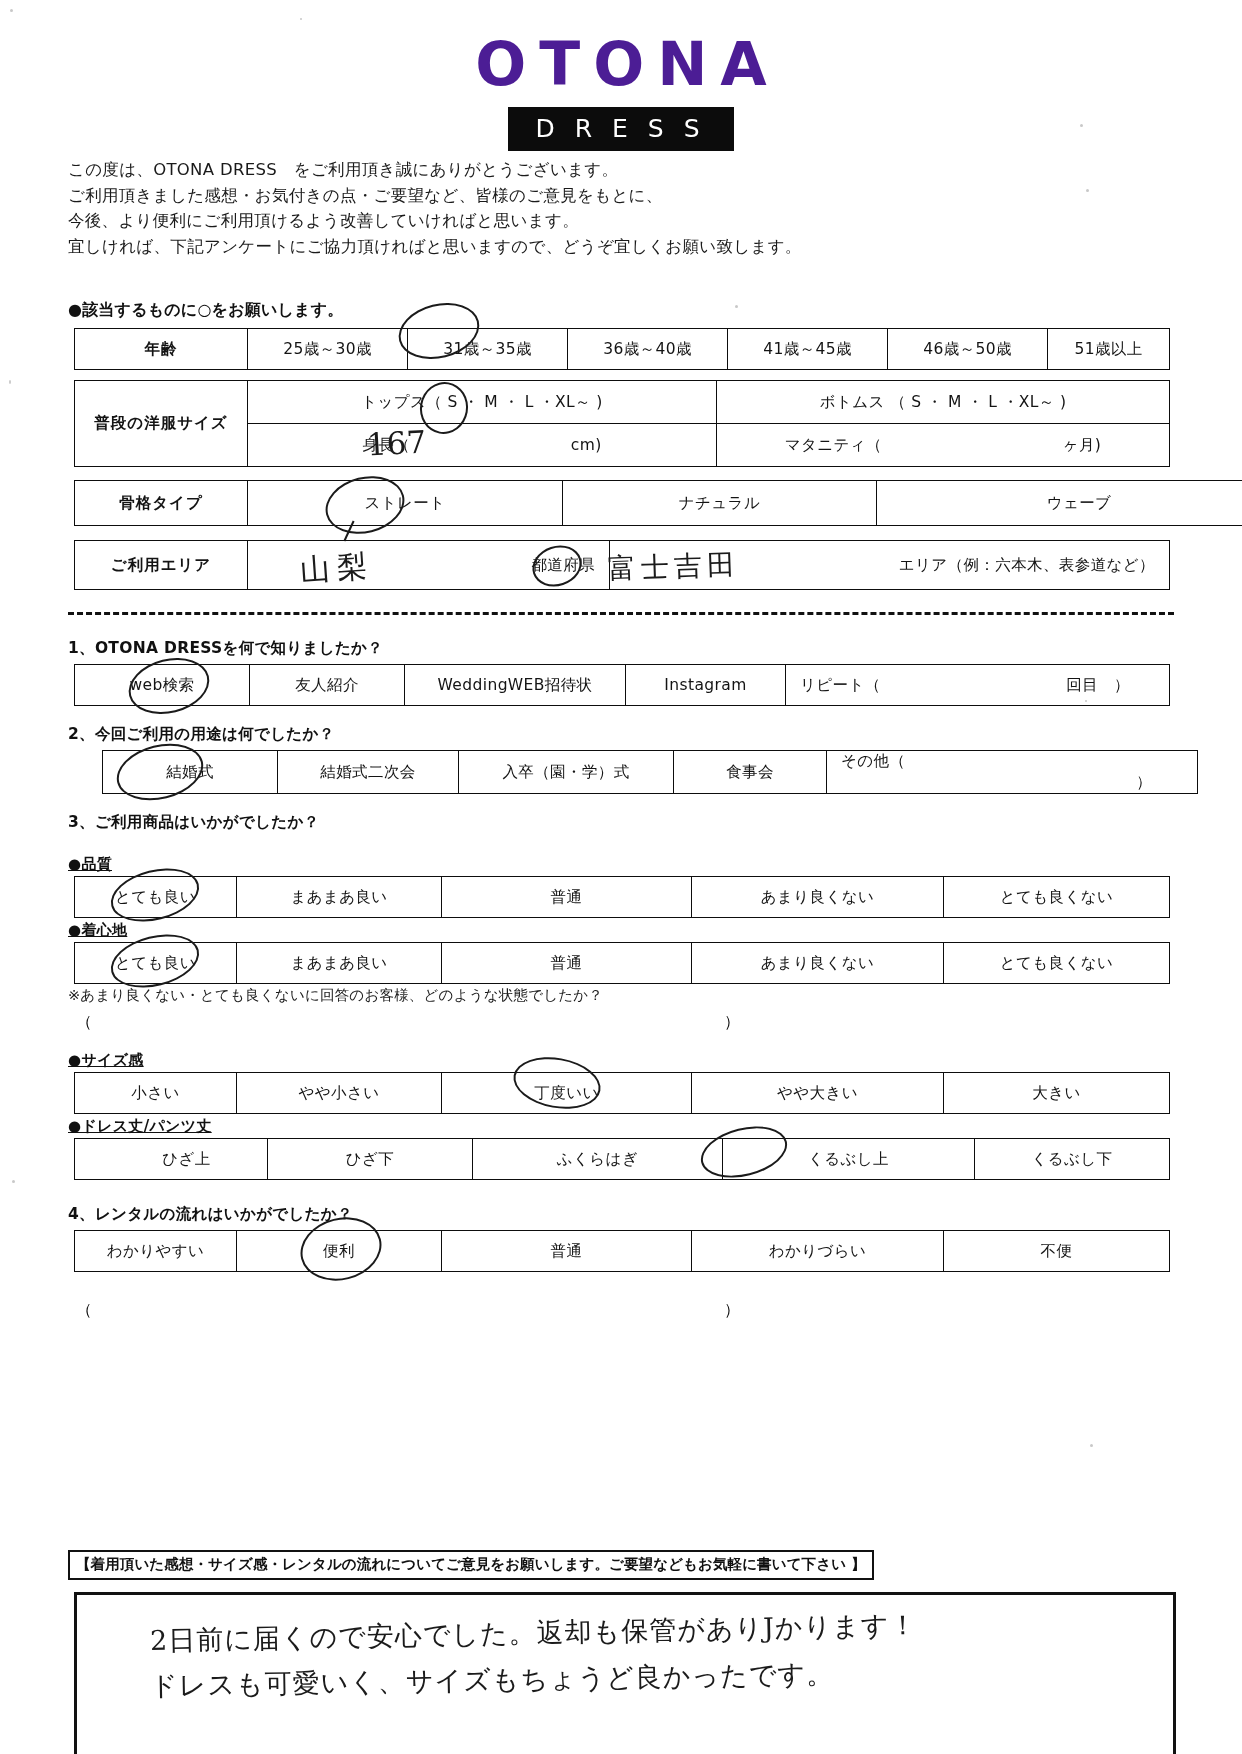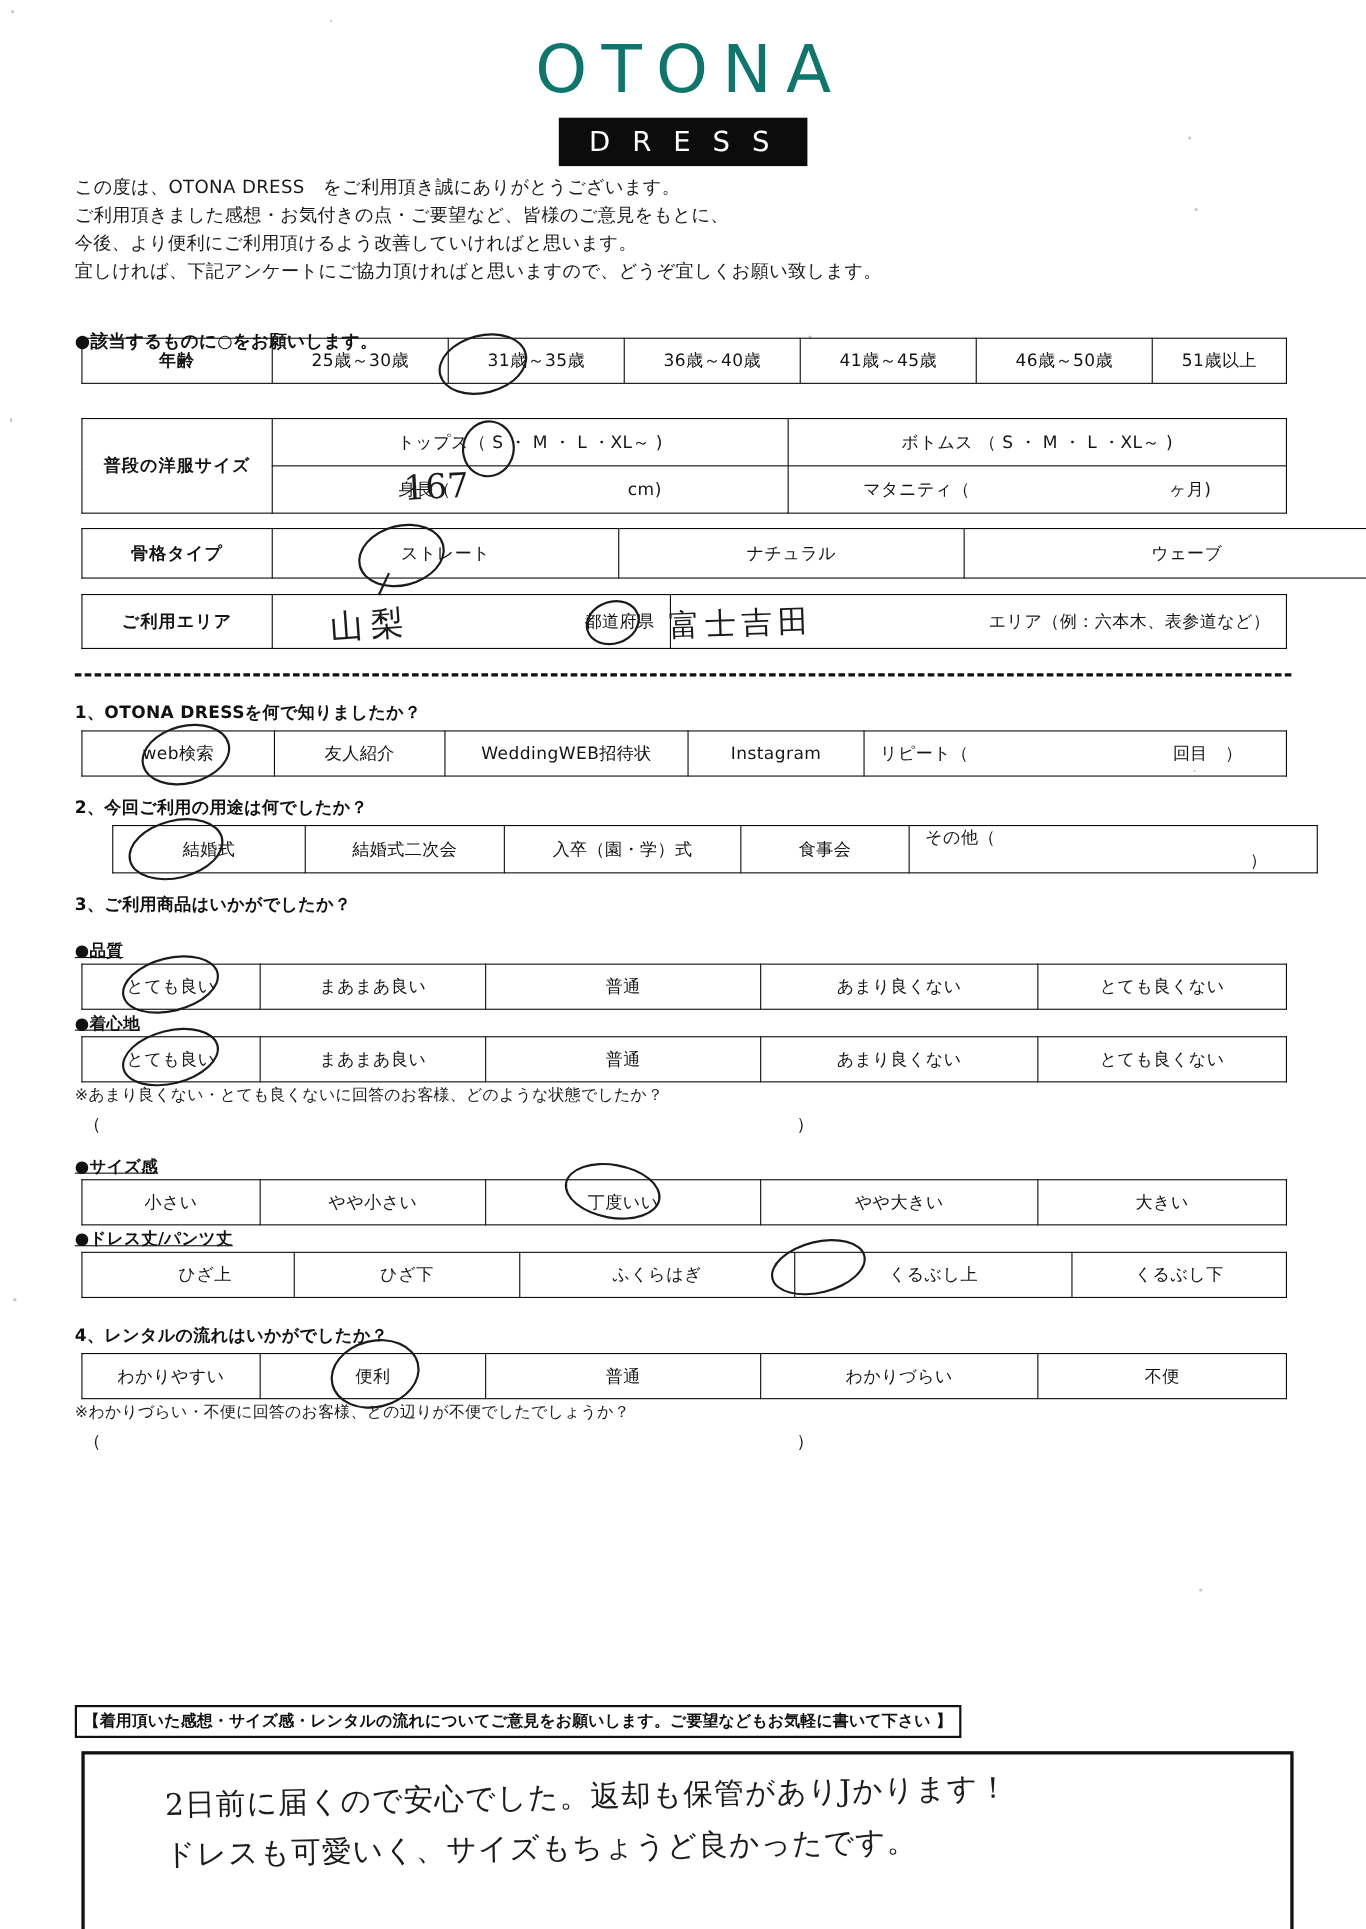--- a/index.html
+++ b/index.html
@@ -11,21 +11,21 @@
   }
   .page{position:relative;width:1242px;height:1754px;padding:0;box-sizing:border-box;}
 
   
   .speck{position:absolute;background:#9a9a9a;border-radius:50%;opacity:.55;}
 
   
   .logo-wrap{position:absolute;left:0;right:0;top:34px;text-align:center;}
   .logo-otona{
     font-family:"DejaVu Sans","Liberation Sans",sans-serif;
-    font-size:60px;letter-spacing:13px;font-weight:400;color:#0f766e;
+    font-size:60px;letter-spacing:13px;font-weight:700;color:#4c1d95;
     line-height:1;padding-left:13px;
   }
   .logo-dress{
     display:inline-block;margin-top:13px;background:#0c0c0c;color:#fff;
     font-size:25px;letter-spacing:20px;padding:7px 14px 8px 27px;
     font-weight:400;
   }
 
   
   .intro{position:absolute;left:68px;top:157px;font-size:16.5px;line-height:25.5px;letter-spacing:.3px;color:#1a1a1a;}
@@ -105,21 +105,21 @@
 
   <div class="intro">
     <div>この度は、OTONA DRESS　をご利用頂き誠にありがとうございます。</div>
     <div>ご利用頂きました感想・お気付きの点・ご要望など、皆様のご意見をもとに、</div>
     <div>今後、より便利にご利用頂けるよう改善していければと思います。</div>
     <div>宜しければ、下記アンケートにご協力頂ければと思いますので、どうぞ宜しくお願い致します。</div>
   </div>
 
   <div class="lead">●該当するものに○をお願いします。</div>
 
-  <table class="tbl" style="left:74px;top:307px;width:1096px;">
+  <table class="tbl" style="left:74px;top:328px;width:1096px;">
     <tbody>
         <tr>
       <td class="hd" style="width:168px;">年齢</td>
       <td style="width:155px;">25歳～30歳</td>
       <td style="width:155px;">31歳～35歳</td>
       <td style="width:155px;">36歳～40歳</td>
       <td style="width:155px;">41歳～45歳</td>
       <td style="width:155px;">46歳～50歳</td>
       <td>51歳以上</td>
     </tr>
@@ -292,21 +292,20 @@
       <td style="width:157px;height:40px;">わかりやすい</td>
       <td style="width:200px;">便利</td>
       <td style="width:245px;">普通</td>
       <td style="width:247px;">わかりづらい</td>
       <td>不便</td>
     </tr>
   </tbody>
     </table>
   <div class="circ tilt" style="left:300px;top:1218px;width:78px;height:58px;"></div>
 
-  <div class="note" style="left:68px;top:1274px;">※わかりづらい・不便に回答のお客様、どの辺りが不便でしたでしょうか？</div>
   <div class="paren" style="left:76px;top:1300px;">（</div>
   <div class="paren" style="left:724px;top:1300px;">）</div>
 
   <div class="cmt-title">【着用頂いた感想・サイズ感・レンタルの流れについてご意見をお願いします。ご要望などもお気軽に書いて下さい 】</div>
   <div class="cmt-box"></div>
   <div class="hw" style="left:150px;top:1615px;font-size:27px;letter-spacing:1px;transform:rotate(-1.2deg);">2日前に届くので安心でした。返却も保管がありJかります！</div>
   <div class="hw" style="left:150px;top:1662px;font-size:27px;letter-spacing:1px;transform:rotate(-1deg);">ドレスも可愛いく、サイズもちょうど良かったです。</div>
 
 </div>
 

